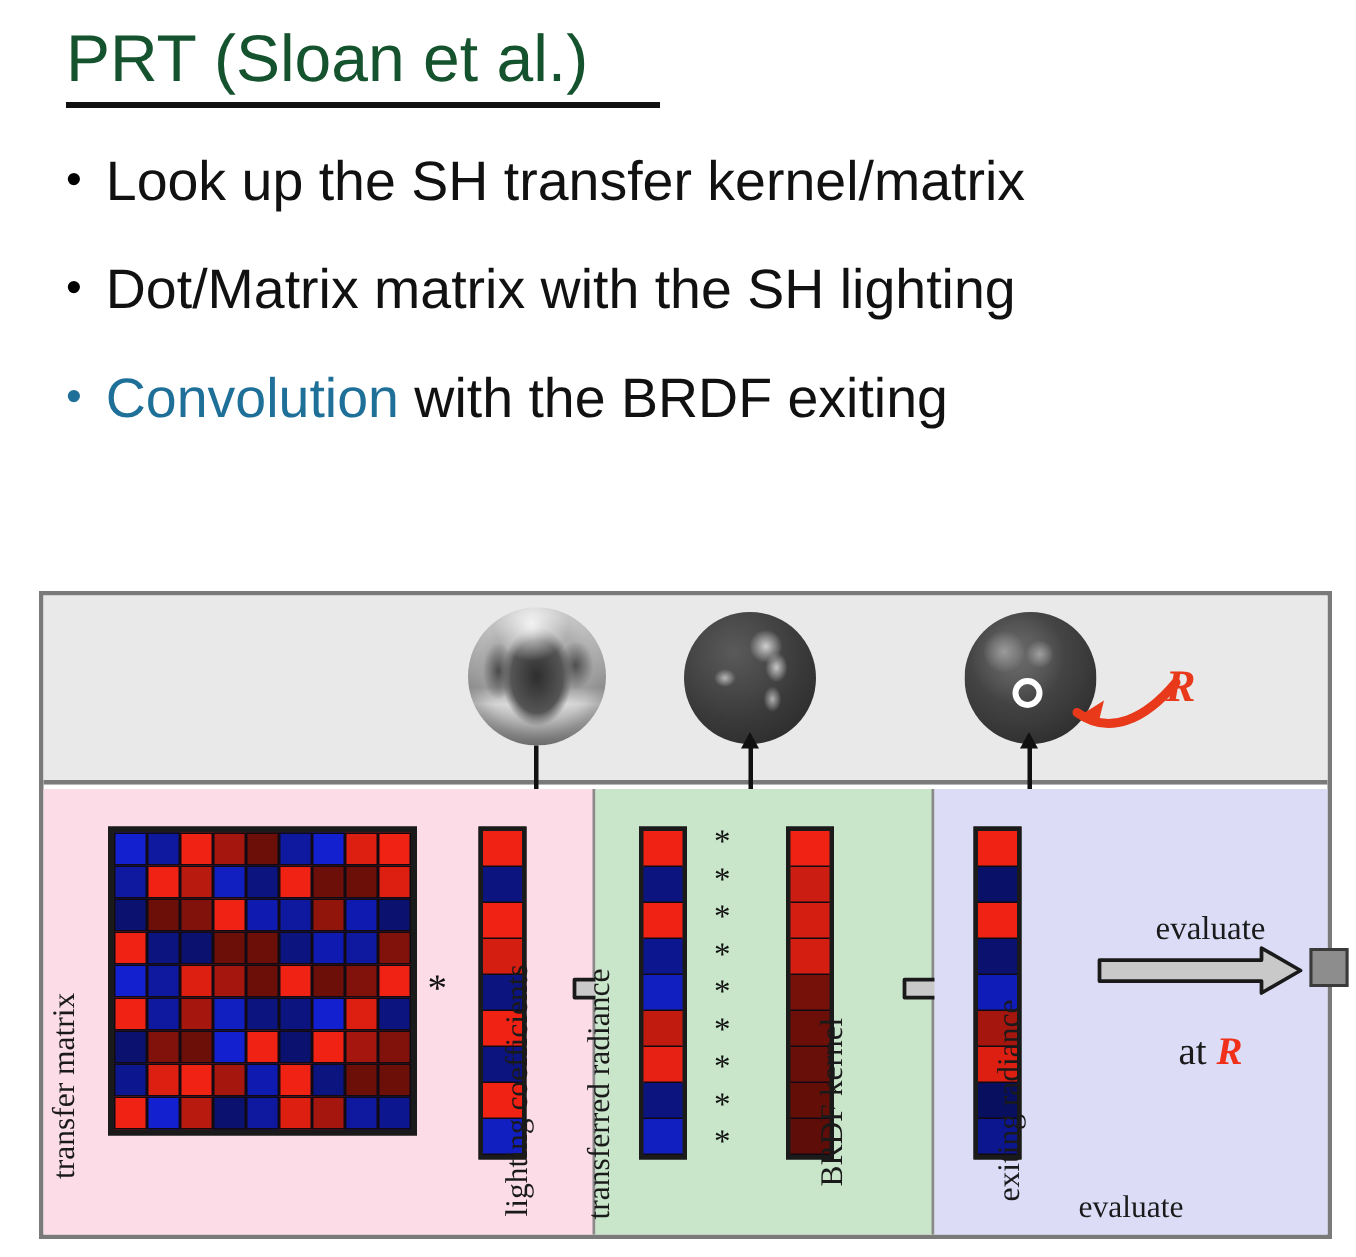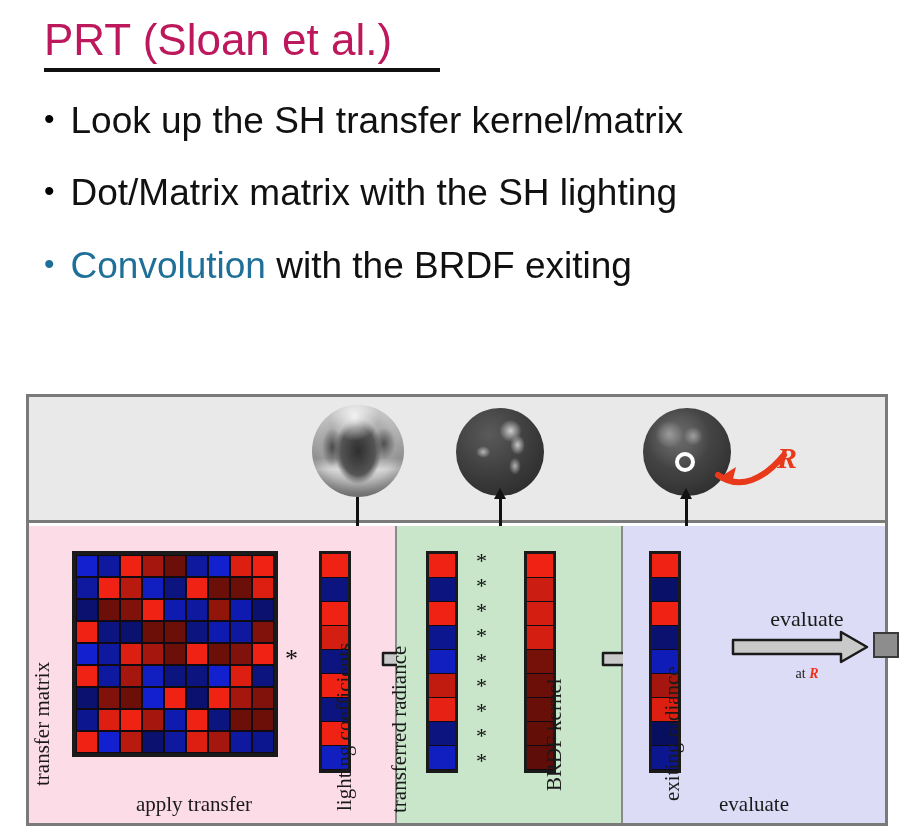--- a/index.html
+++ b/index.html
@@ -7,21 +7,21 @@
     width:904px;height:838px;
     background:#ffffff;
     font-family:"Liberation Sans", sans-serif;
     overflow:hidden;
     position:relative;
   }
 
   
   #slide-title{
     position:absolute; left:44px; top:16px;
-    font-size:44px; line-height:1.1; color:#be185d;
+    font-size:44px; line-height:1.1; color:#14532d;
     font-family:"Liberation Sans", sans-serif;
     font-weight:400;
     white-space:nowrap;
   }
   #title-underline{
     position:absolute; left:44px; top:68px;
     width:396px; height:4px; background:#111111;
   }
 
   .bullet-row{
@@ -181,22 +181,22 @@
 
   
   .fat-arrow{ position:absolute; }
   .fat-arrow svg{ display:block; }
 
   #eval-top{
     position:absolute; left:94px; top:80px; width:180px; text-align:center;
     font-family:"Liberation Serif", serif; font-size:22px; color:#1a1a1a;
   }
   #eval-bottom{
-    position:absolute; left:94px; top:140px; width:180px; text-align:center;
-    font-family:"Liberation Serif", serif; font-size:14px; color:#1a1a1a;
+    position:absolute; left:94px; top:160px; width:180px; text-align:center;
+    font-family:"Liberation Serif", serif; font-size:26px; color:#1a1a1a;
   }
   #eval-bottom .rred{
     color:#f0301a; font-style:italic; font-weight:bold; font-family:"Liberation Serif", serif;
   }
   #result-square{
     position:absolute; left:250px; top:106px;
     width:26px; height:26px; background:#8d8d8d; border:2px solid #3a3a3a;
     box-sizing:border-box;
   }
 </style>
@@ -333,21 +333,20 @@
           <div class="cell" style="background: rgb(11, 20, 127);"></div>
           <div class="cell" style="background: rgb(240, 34, 20);"></div>
           <div class="cell" style="background: rgb(212, 30, 18);"></div>
           <div class="cell" style="background: rgb(11, 20, 127);"></div>
           <div class="cell" style="background: rgb(240, 34, 20);"></div>
           <div class="cell" style="background: rgb(11, 20, 127);"></div>
           <div class="cell" style="background: rgb(240, 34, 20);"></div>
           <div class="cell" style="background: rgb(17, 30, 192);"></div>
         </div>
       <div class="vlabel" style="left:328px;top:260px;">lighting coefficients</div>
-      <div class="panel-caption" id="cap-apply">apply transfer</div>
 
       <div class="fat-arrow" style="left:352px;top:118px;">
         <svg width="52" height="30" viewBox="0 0 52 30">
           <polygon points="2,9 30,9 30,2 50,15 30,28 30,21 2,21" fill="#c9c9c9" stroke="#1a1a1a" stroke-width="2.5" stroke-linejoin="round"></polygon>
         </svg>
       </div>
     </div>
 
     <div class="panel" id="panel-convolve">
       <div class="vec" id="vec-transferred">

